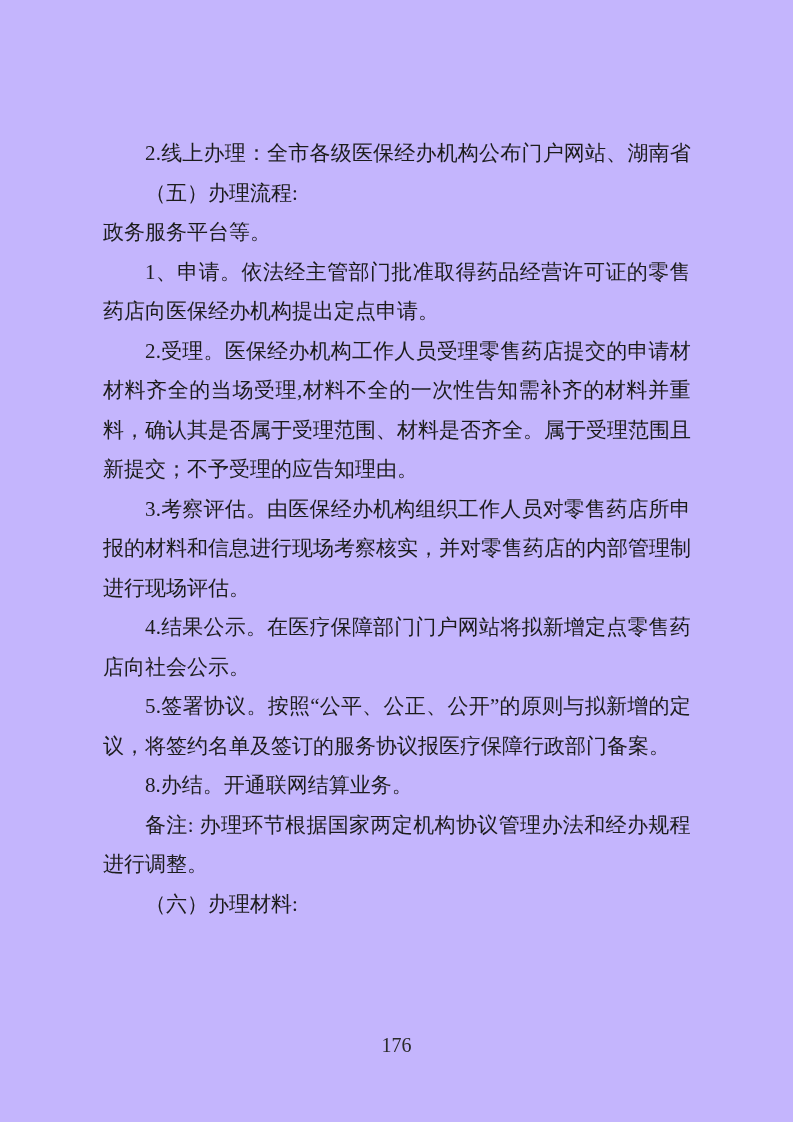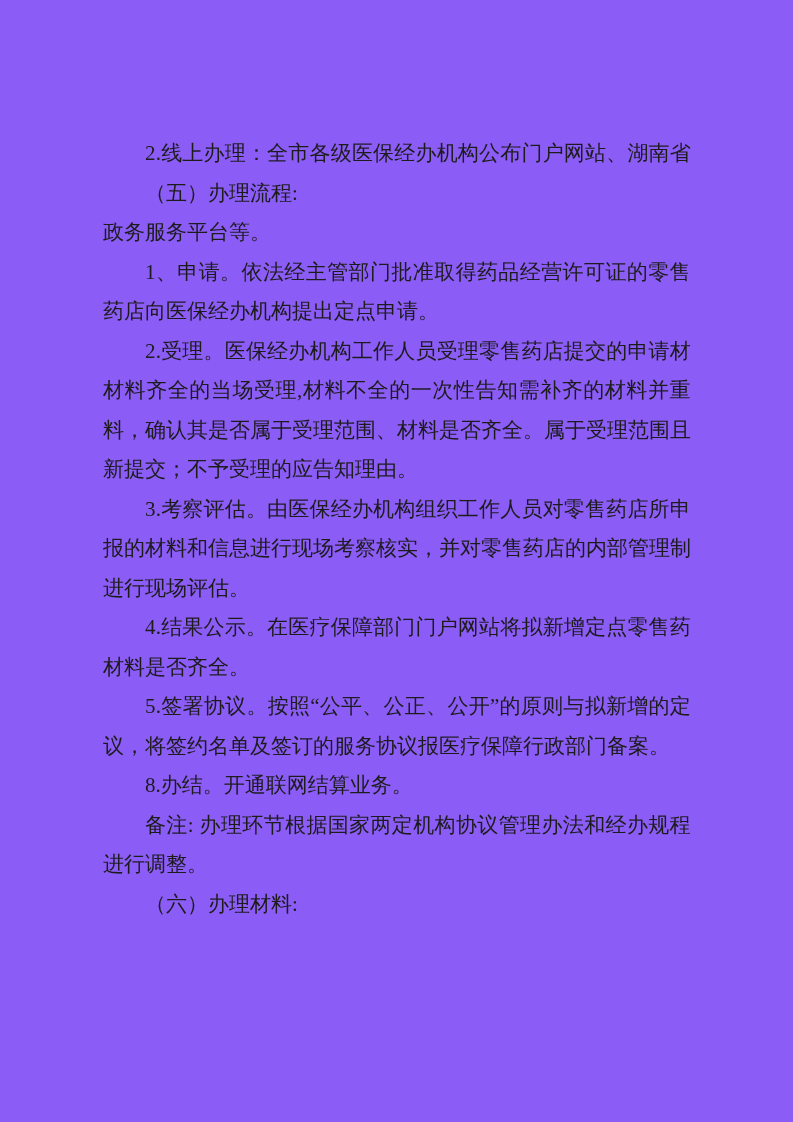--- a/index.html
+++ b/index.html
@@ -1,21 +1,21 @@
 <!DOCTYPE html>
 <html><head>
 <meta charset="utf-8">
 <style>
   * { margin: 0; padding: 0; box-sizing: border-box; }
   html, body { background: #ffffff; }
   .page {
     position: relative;
     width: 793px;
     height: 1122px;
-    background: #8b5cf6;
+    background: #c4b5fd;
     overflow: hidden;
     font-family: "Liberation Serif", "DejaVu Serif", serif;
   }
   .doc-body {
     position: absolute;
     left: 103px;
     top: 134px;
     width: 588px;
     color: #1c1c1c;
   }
@@ -51,21 +51,22 @@
       <div class="line just indent" style="letter-spacing: 0.403846px;"><span>1、申请。依法经主管部门批准取得药品经营许可证的零售</span></div>
       <div class="line"><span>药店向医保经办机构提出定点申请。</span></div>
       <div class="line just indent" style="letter-spacing: 0.194444px;"><span>2.受理。医保经办机构工作人员受理零售药店提交的申请材</span></div>
       <div class="line just" style="letter-spacing: 0.5625px;"><span>材料齐全的当场受理,材料不全的一次性告知需补齐的材料并重</span></div>
       <div class="line just"><span>料，确认其是否属于受理范围、材料是否齐全。属于受理范围且</span></div>
       <div class="line"><span>新提交；不予受理的应告知理由。</span></div>
       <div class="line just indent" style="letter-spacing: 0.194444px;"><span>3.考察评估。由医保经办机构组织工作人员对零售药店所申</span></div>
       <div class="line just"><span>报的材料和信息进行现场考察核实，并对零售药店的内部管理制</span></div>
       <div class="line"><span>进行现场评估。</span></div>
       <div class="line just indent" style="letter-spacing: 0.194444px;"><span>4.结果公示。在医疗保障部门门户网站将拟新增定点零售药</span></div>
-      <div class="line"><span>材料是否齐全。</span></div>
+      <div class="line"><span>店向社会公示。</span></div>
       <div class="line just indent" style="letter-spacing: 0.271205px;"><span>5.签署协议。按照“公平、公正、公开”的原则与拟新增的定</span></div>
       <div class="line"><span>议，将签约名单及签订的服务协议报医疗保障行政部门备案。</span></div>
       <div class="line indent"><span>8.办结。开通联网结算业务。</span></div>
       <div class="line just indent" style="letter-spacing: 0.366898px;"><span>备注: 办理环节根据国家两定机构协议管理办法和经办规程</span></div>
       <div class="line"><span>进行调整。</span></div>
       <div class="line indent"><span>（六）办理材料:</span></div>
     </main>
+  <div class="page-number">176</div>
 </div>
 
 </body></html>

